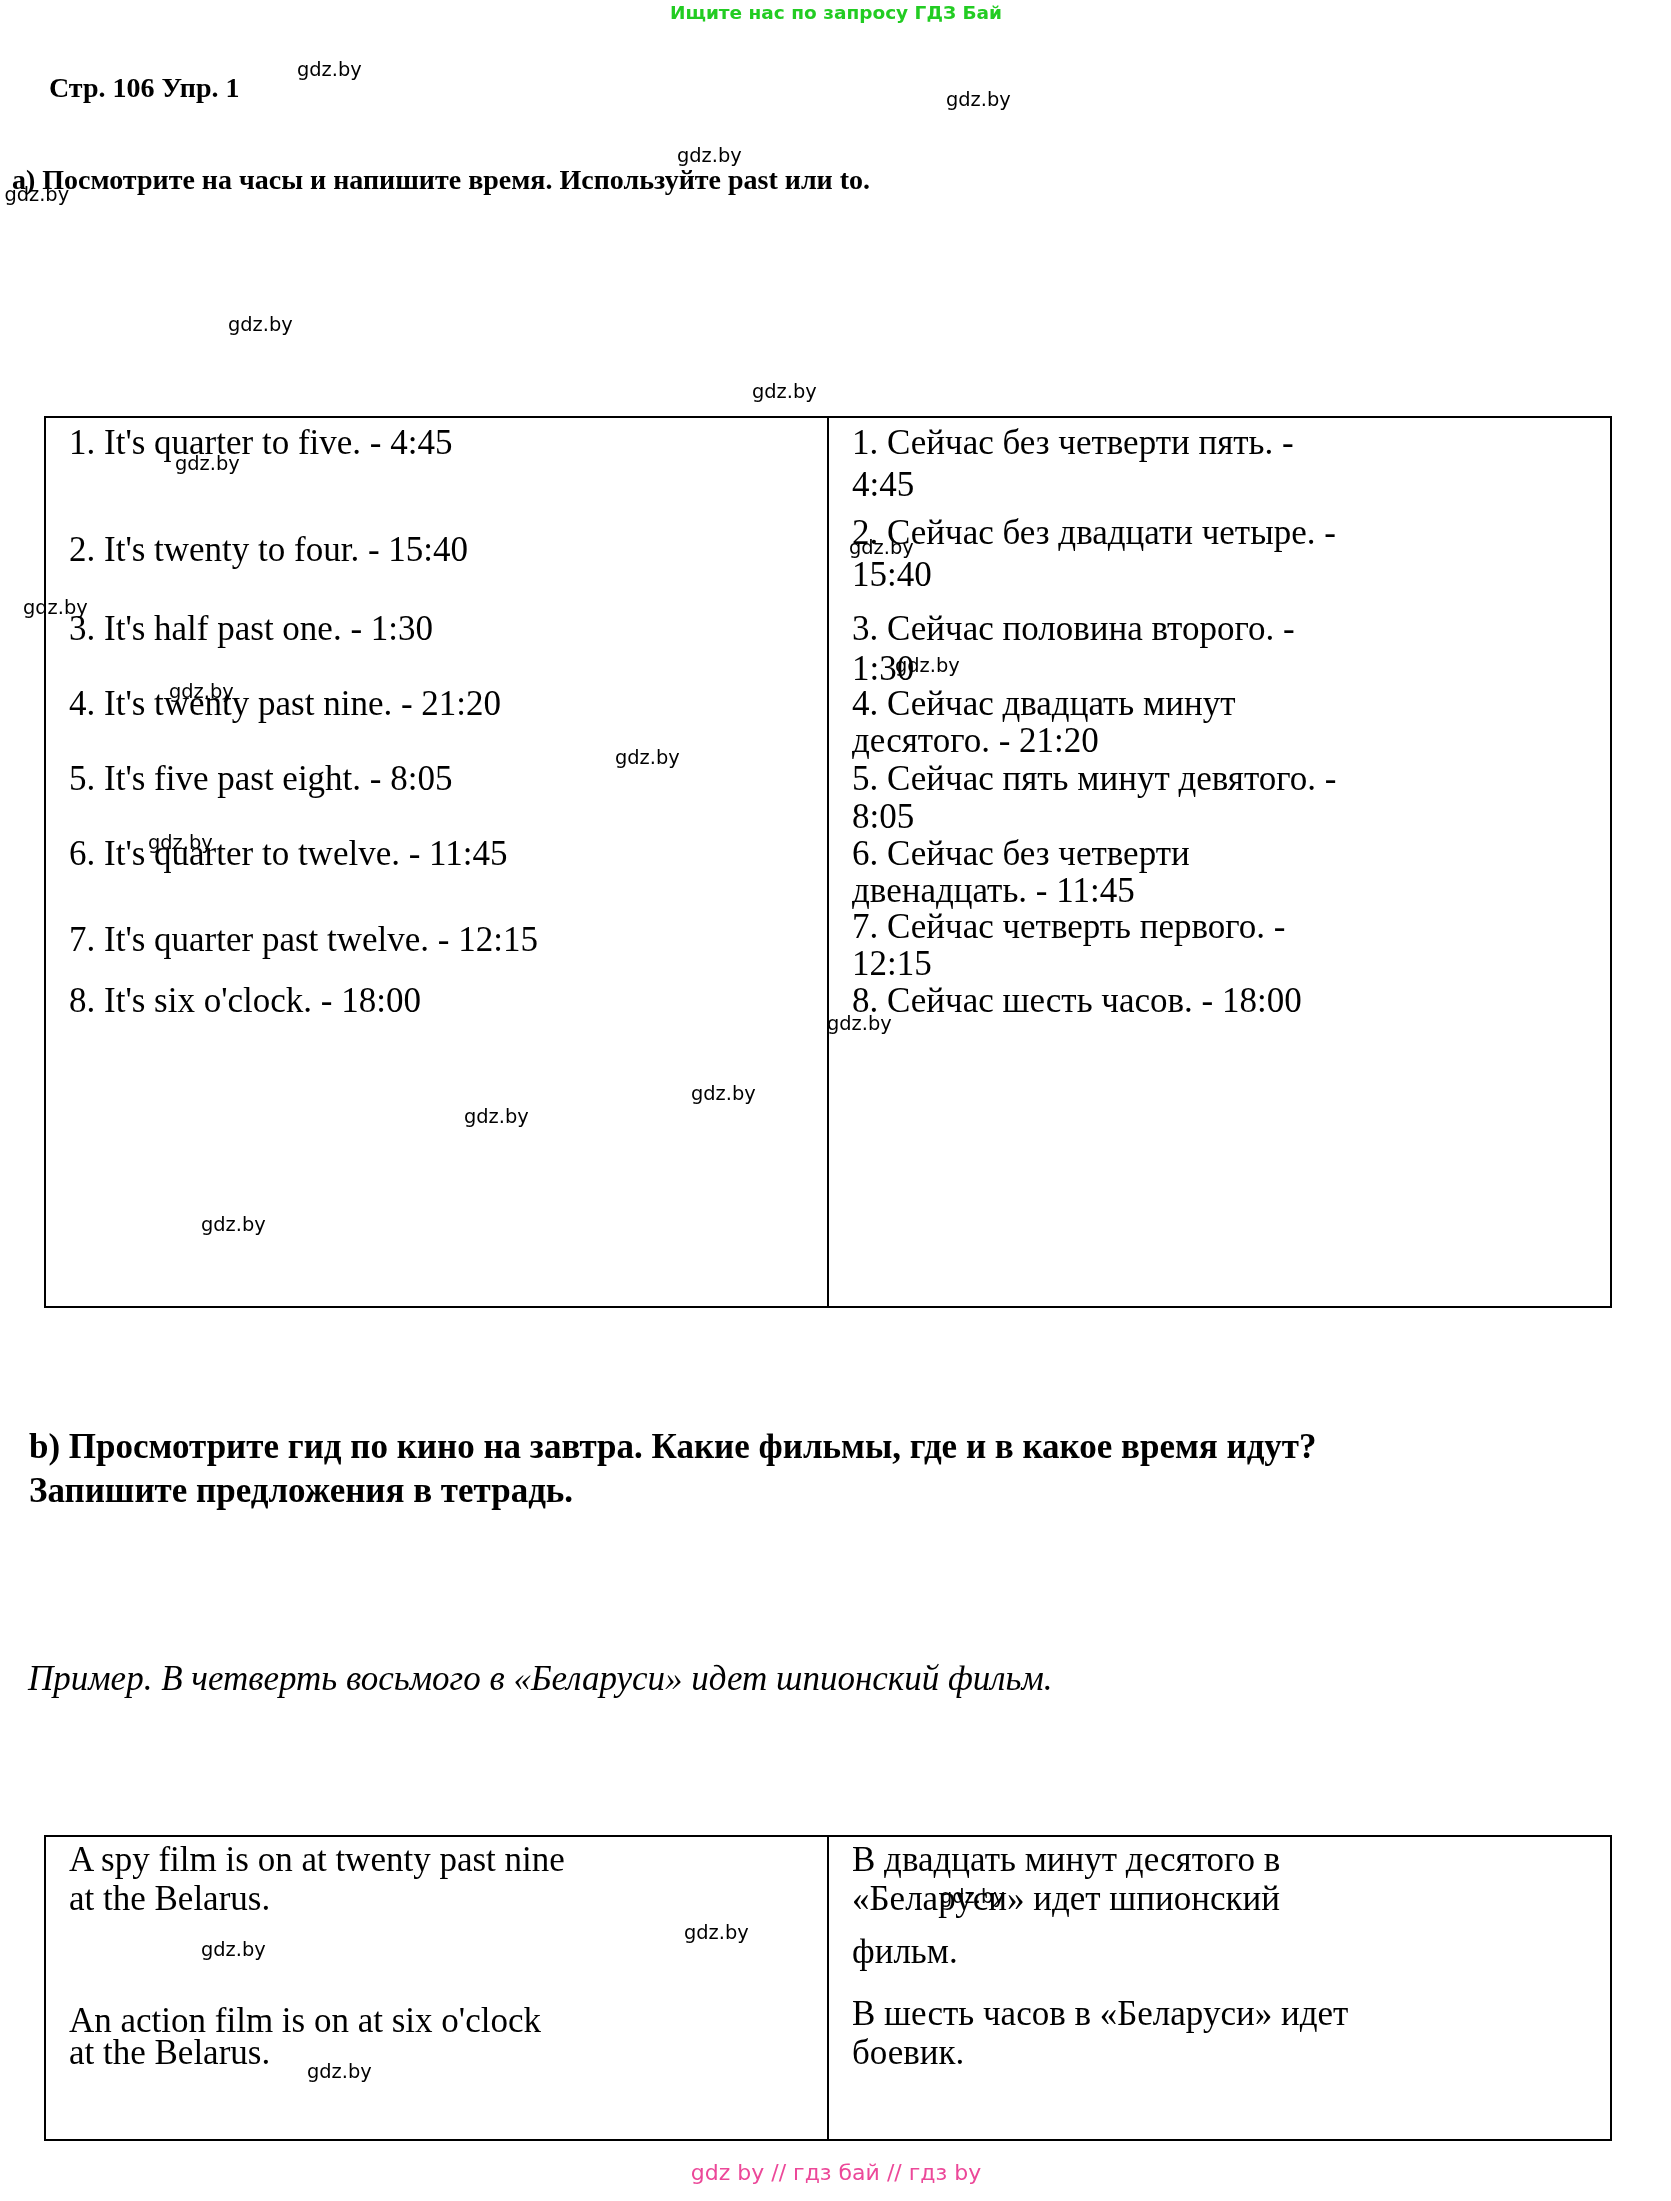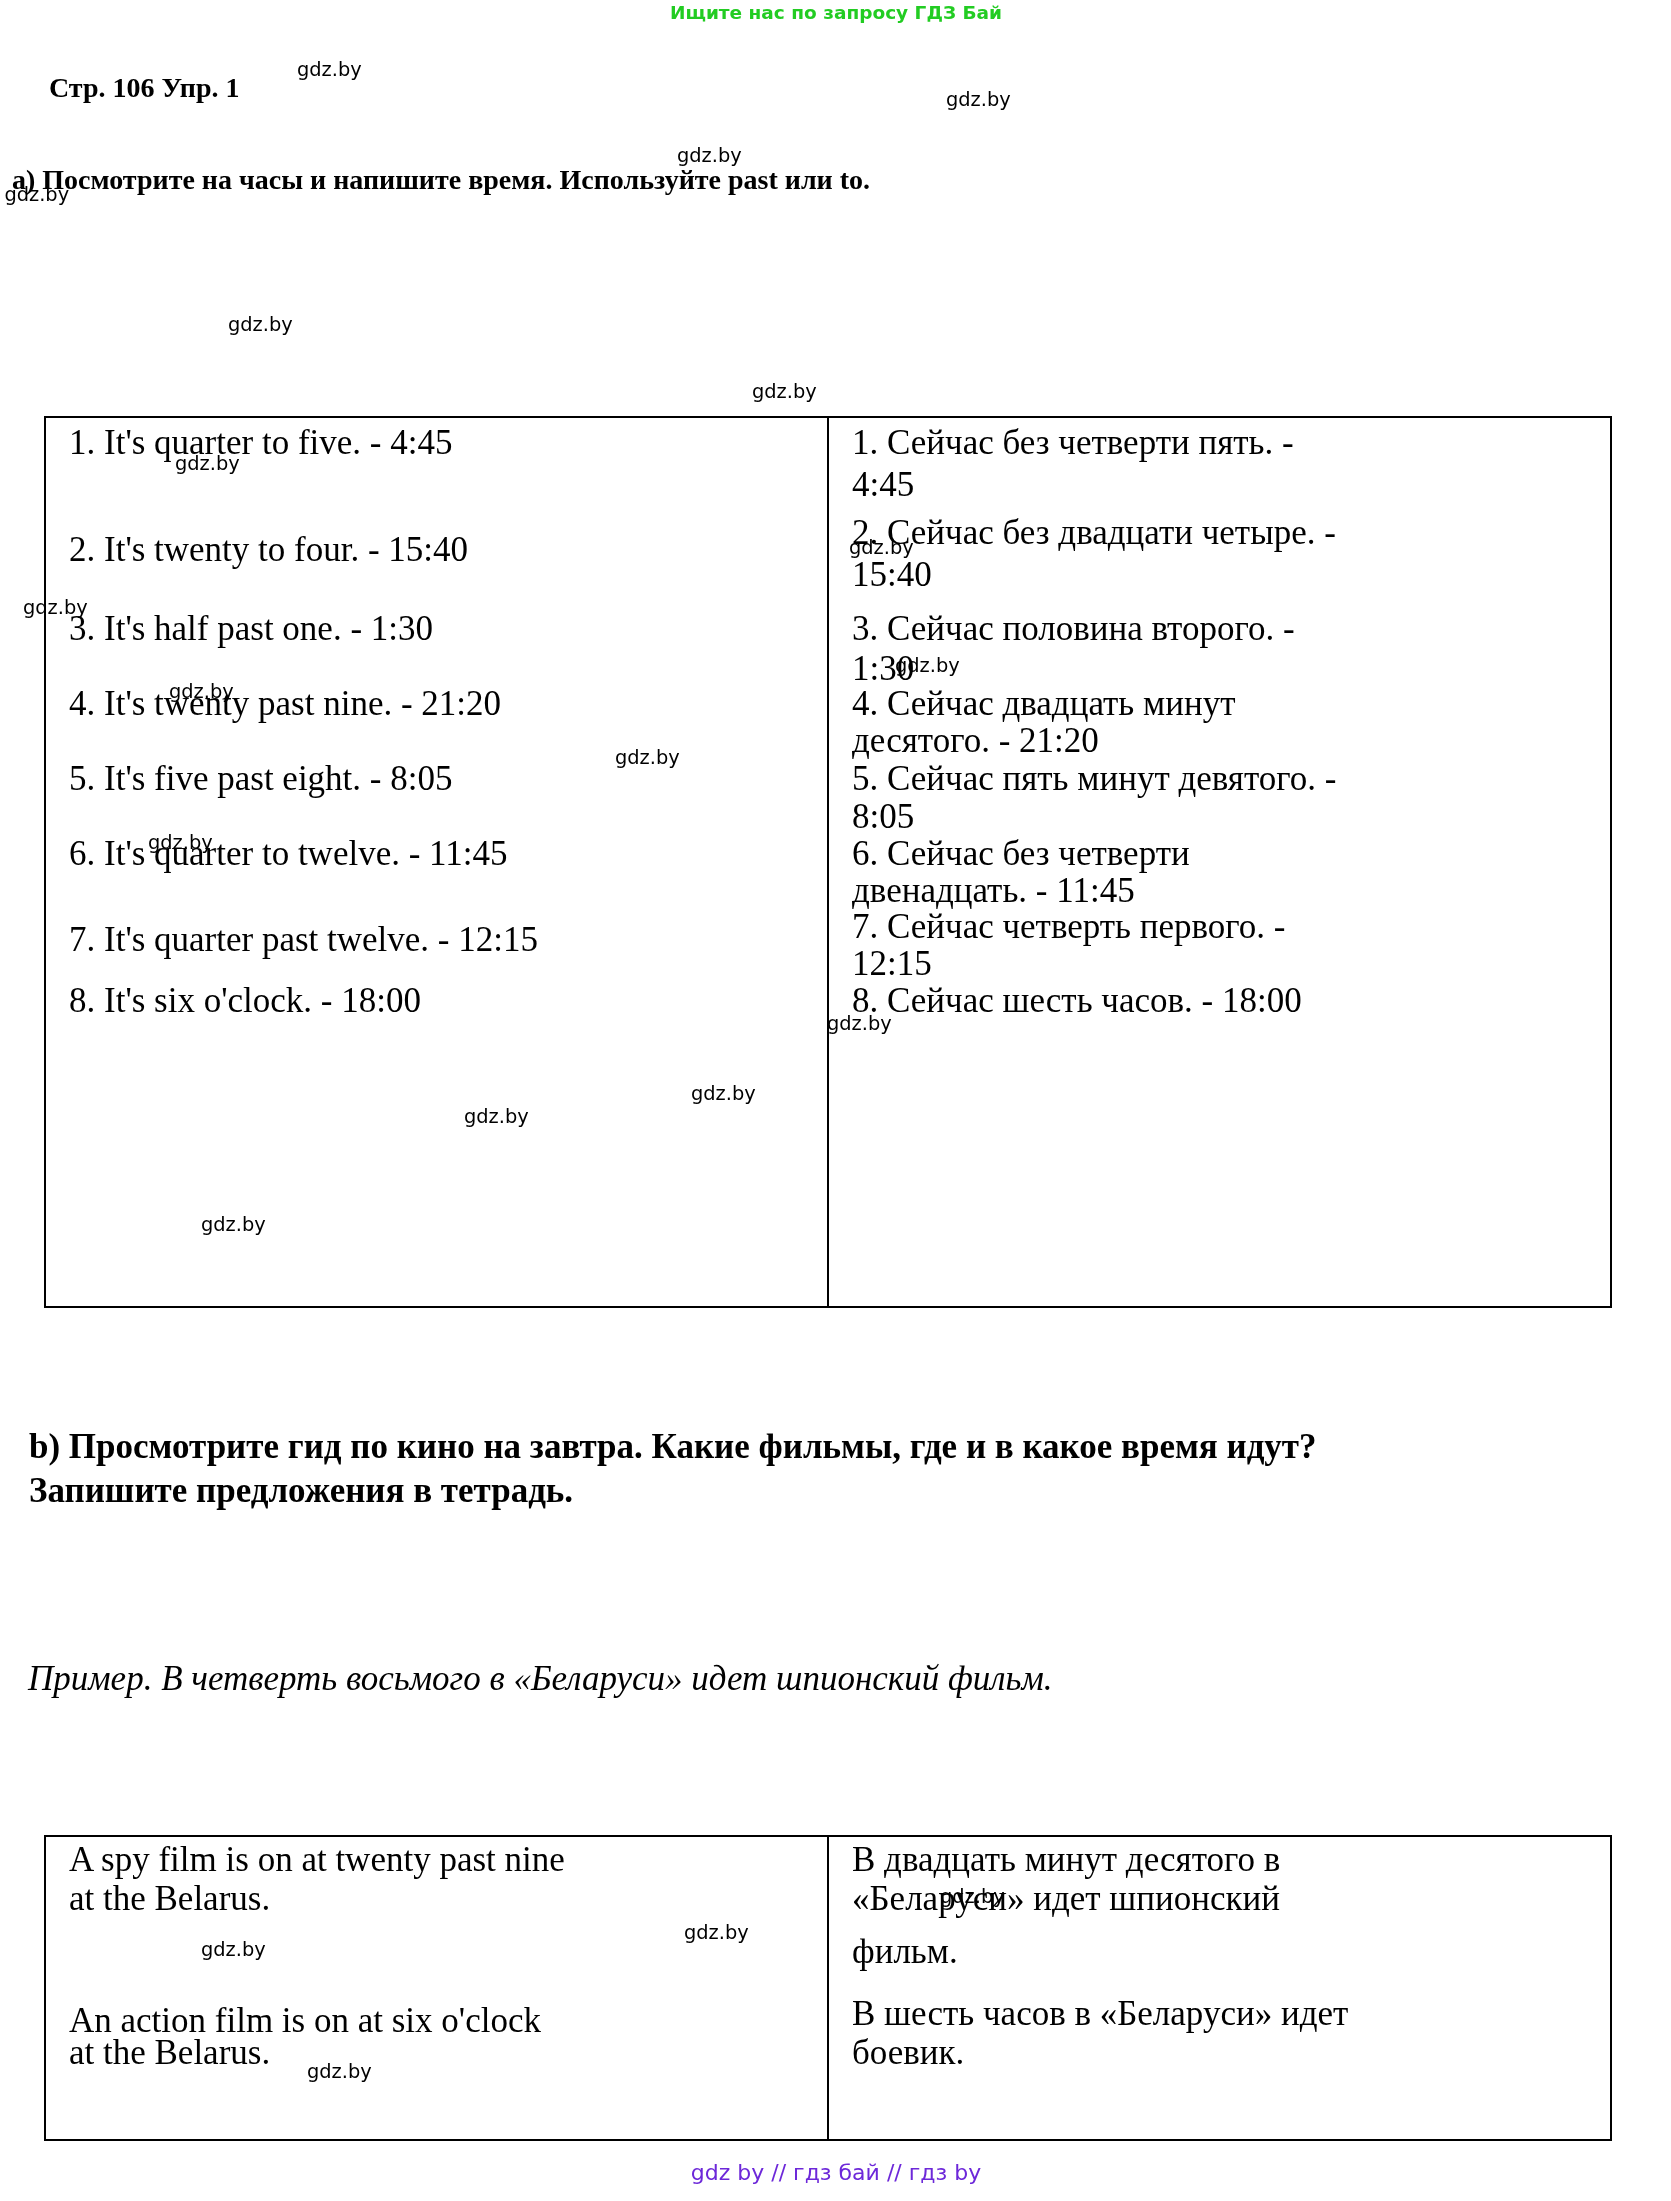--- a/index.html
+++ b/index.html
@@ -130,21 +130,21 @@
 
   
   .footer-line {
     position: absolute;
     left: 0;
     top: 2160px;
     width: 1672px;
     text-align: center;
     font-family: "DejaVu Sans", sans-serif;
     font-size: 22px;
-    color: #6d28d9;
+    color: #ec4899;
     white-space: nowrap;
   }
 </style>
 </head>
 <body>
 
 <div class="promo-banner">Ищите нас по запросу ГДЗ Бай</div>
 
 <div class="page-heading">Стр. 106 Упр. 1</div>
 

